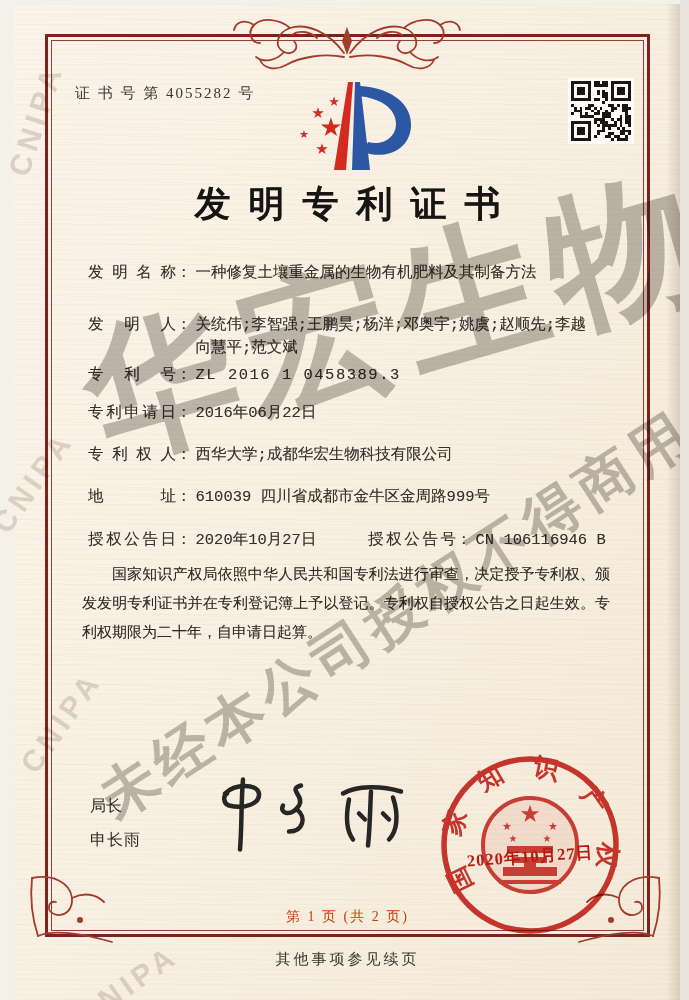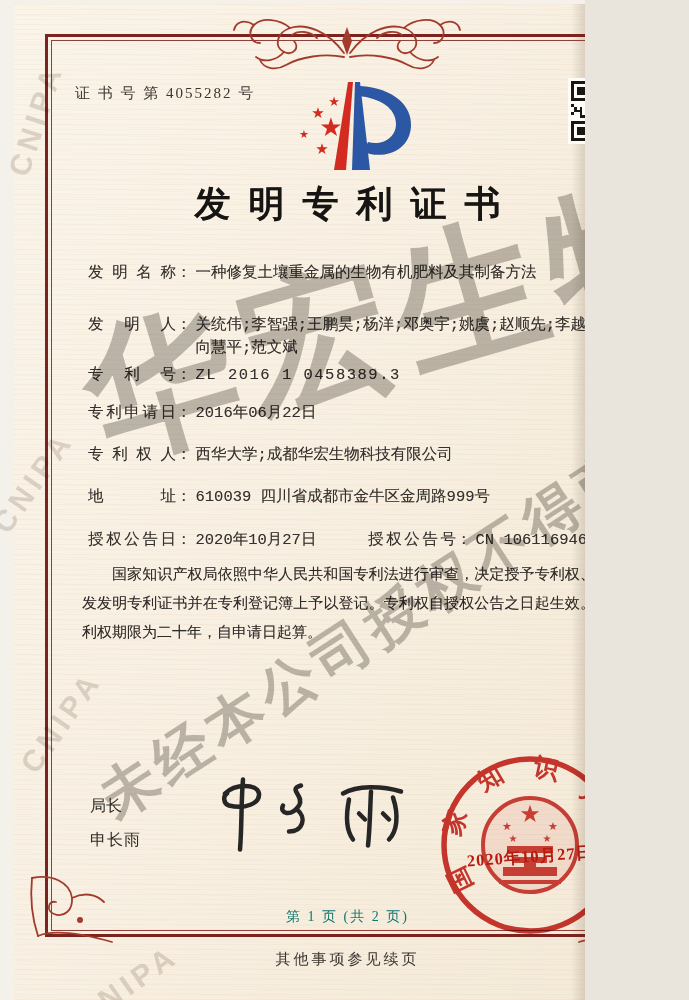--- a/index.html
+++ b/index.html
@@ -3,21 +3,21 @@
 <meta charset="utf-8">
 <style>
   :root{
     --frame:#7b241f; --frame-inner:#8f4038; --accent:#a23b2c;
     --seal-red:#c8241d; --logo-red:#d42b20; --logo-blue:#2b57a5;
     --ink:#33302d;
   }
   *{margin:0;padding:0;box-sizing:border-box;}
   html,body{background:#e9e5dc;}
   body{font-family:"Liberation Serif","DejaVu Serif",serif;}
-  .page{position:relative;width:585px;height:1000px;background:#f4f1ea;overflow:hidden;}
+  .page{position:relative;width:680px;height:1000px;background:#f4f1ea;overflow:hidden;}
   
   .paper{position:absolute;left:14px;top:4px;right:0;bottom:0;
     background:linear-gradient(115deg,#faf4e9 0%,#f8f0e2 45%,#f4ead8 100%);}
   .paper::before{content:"";position:absolute;inset:0;opacity:.5;
     background:
       repeating-linear-gradient(0deg, rgba(205,150,125,0.13) 0 1px, transparent 1px 5px),
       repeating-linear-gradient(2deg, transparent 0 3px, rgba(225,180,150,0.10) 3px 4px, transparent 4px 9px);}
   .paper::after{content:"";position:absolute;top:0;bottom:0;right:0;width:14px;
     background:linear-gradient(to left, rgba(110,90,70,.20), rgba(110,90,70,0));}
   
@@ -60,21 +60,21 @@
   .officer .n{display:block;margin-top:13px;letter-spacing:1px;}
   .signature{position:absolute;left:205px;top:765px;width:220px;height:100px;z-index:11;}
   .signature path{stroke:#262626;stroke-width:4.5;fill:none;stroke-linecap:round;stroke-linejoin:round;}
   
   .seal{position:absolute;left:435px;top:750px;width:190px;height:190px;z-index:30;mix-blend-mode:multiply;}
   .seal svg{position:absolute;inset:0;opacity:.9;}
   .seal-date{position:absolute;left:8px;top:96px;width:174px;text-align:center;
     font-size:16.5px;font-weight:700;color:#bf1d12;letter-spacing:1px;transform:rotate(-4deg);}
   
   .page-no{position:absolute;left:45px;top:908px;width:605px;text-align:center;
-    font-size:14px;color:#0f766e;z-index:10;letter-spacing:2px;}
+    font-size:14px;color:#c2410c;z-index:10;letter-spacing:2px;}
   .cont-note{position:absolute;left:45px;top:950px;width:605px;text-align:center;
     font-size:15px;color:#3a3531;z-index:10;letter-spacing:3px;}
   
   .wm{position:absolute;pointer-events:none;white-space:nowrap;mix-blend-mode:multiply;z-index:60;}
   .wm-brand{left:62px;top:310px;font-size:150px;font-weight:700;letter-spacing:10px;
     color:rgba(104,99,93,.42);transform:rotate(-16deg);transform-origin:0 0;}
   .wm-notice{left:85px;top:772px;font-size:57px;font-weight:700;letter-spacing:6px;
     color:rgba(112,106,100,.44);transform:rotate(-33deg);transform-origin:0 0;}
   .wm-agency{font-size:30px;font-weight:700;letter-spacing:5px;color:rgba(170,156,145,.35);
     font-family:"Liberation Sans","DejaVu Sans",sans-serif;}

